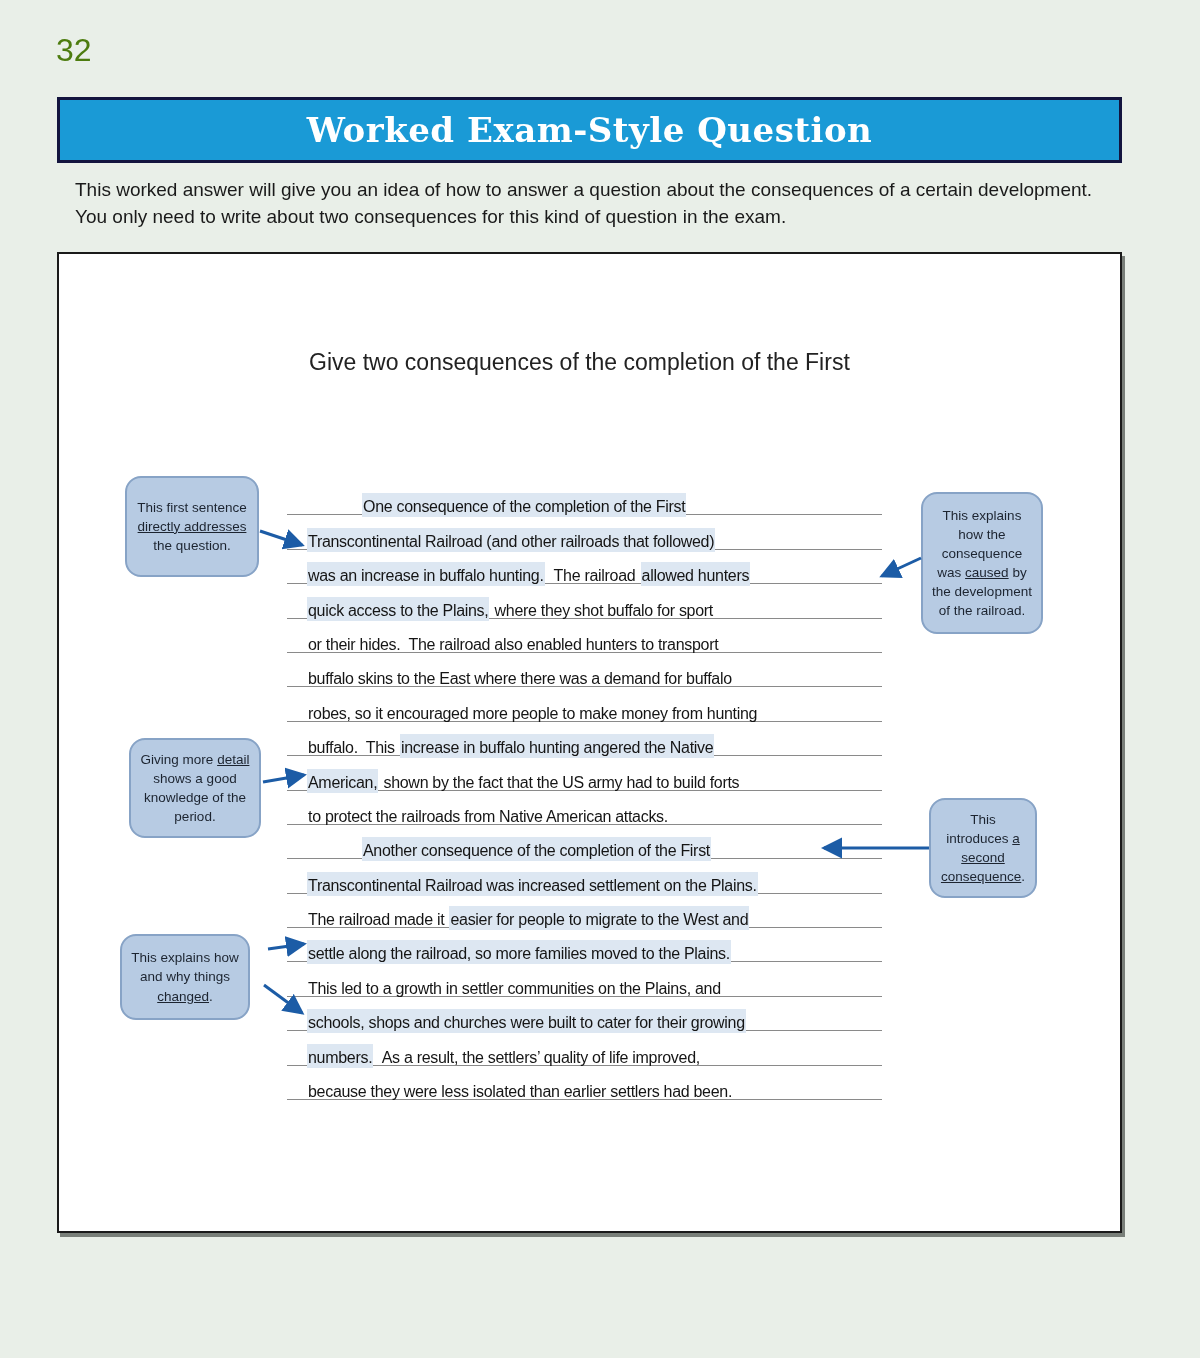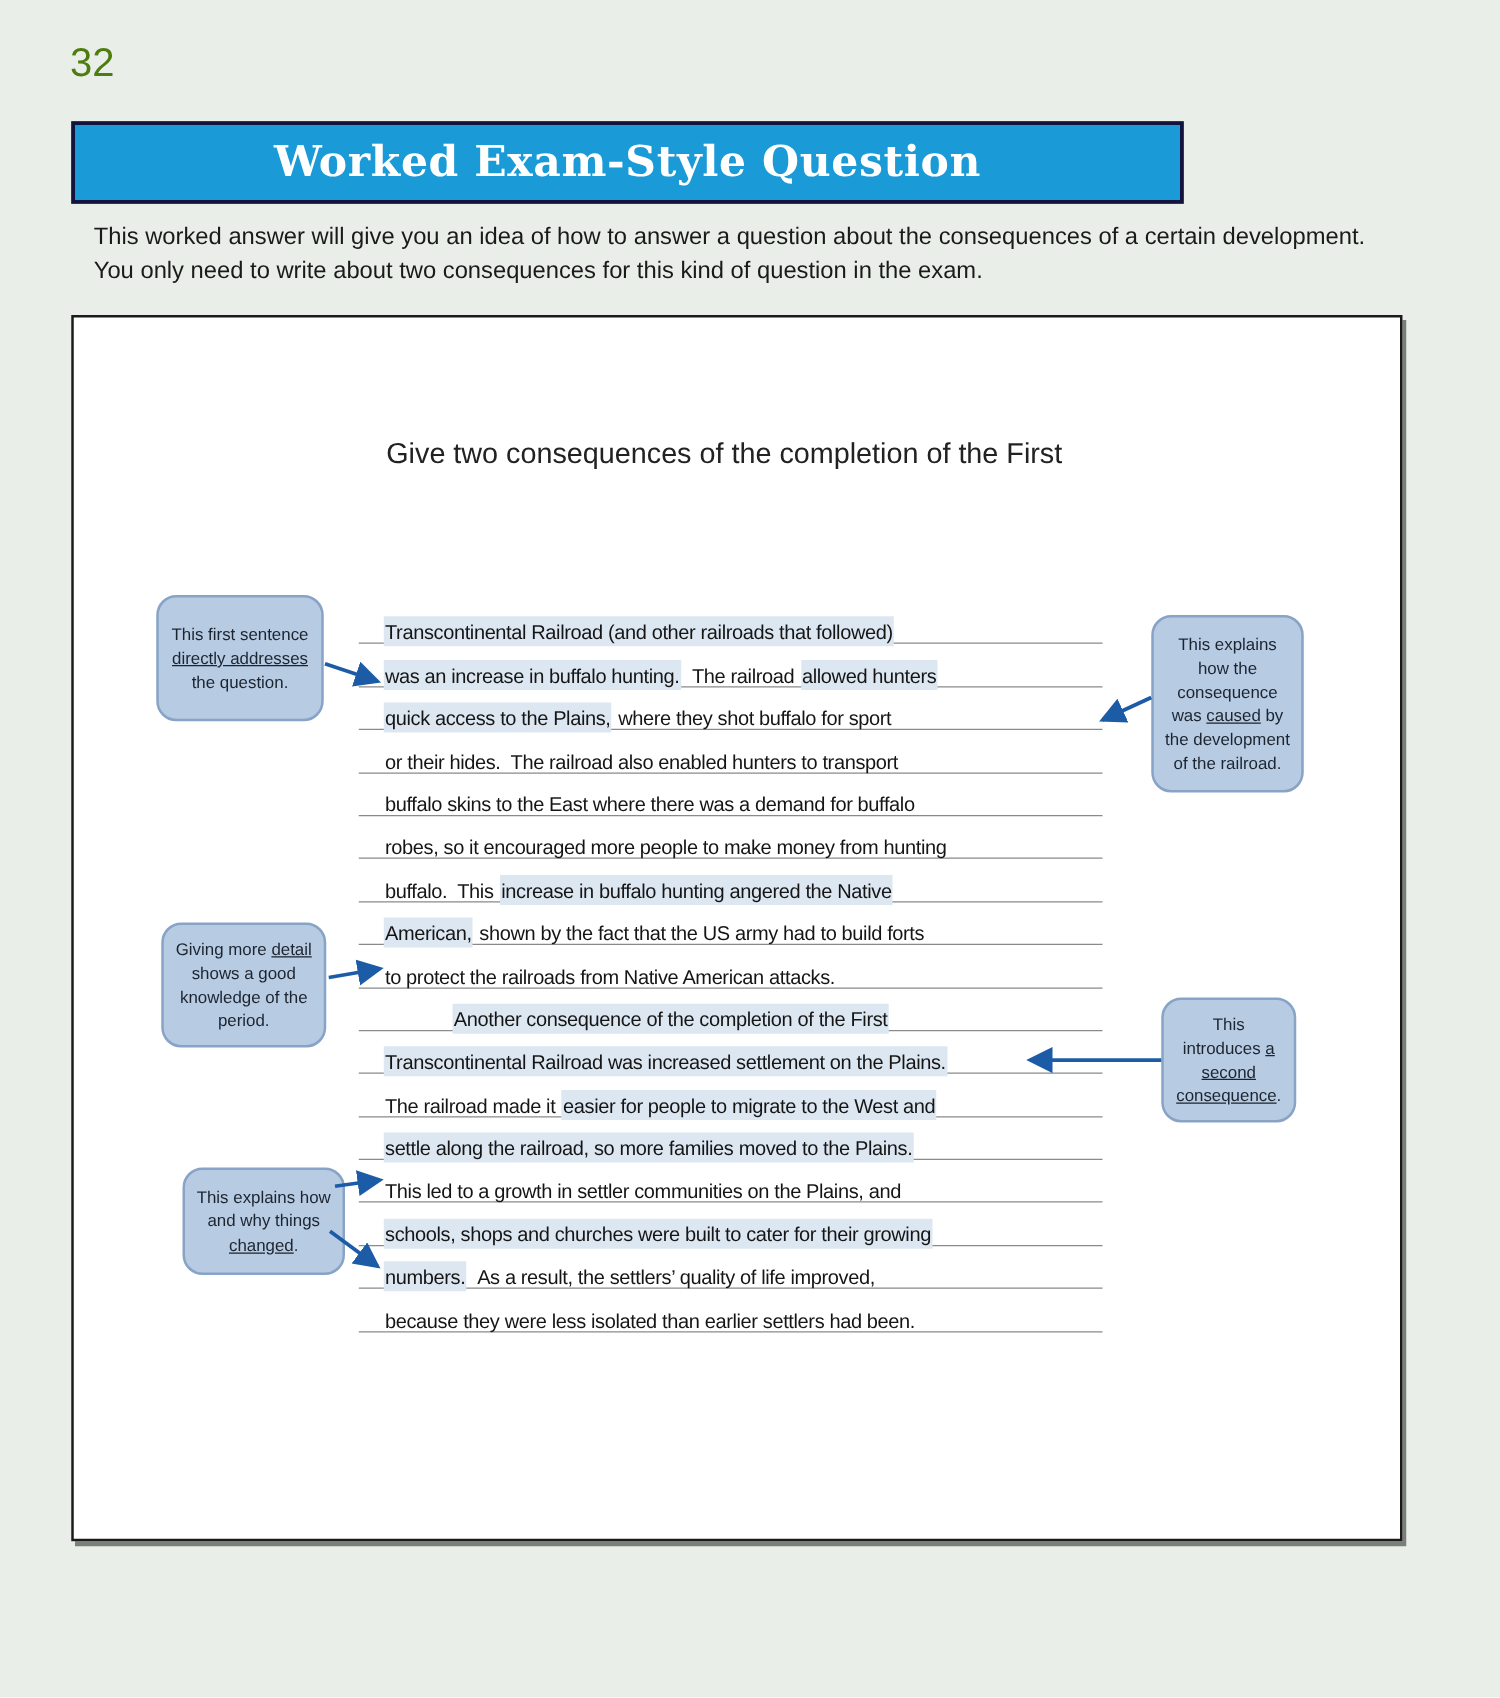--- a/index.html
+++ b/index.html
@@ -9,21 +9,21 @@
     background:#e9efe8;
     font-family:"Liberation Sans", sans-serif;
     color:#1a1a1a;
     overflow:hidden;
   }
   .page-number {
     position:absolute; left:56px; top:32px;
     font-size:32px; font-weight:500; color:#4d7c0f;
   }
   .banner {
-    position:absolute; left:57px; top:97px; width:890px; height:66px;
+    position:absolute; left:57px; top:97px; width:1065px; height:66px;
     background:#1a9ad6; border:3px solid #13143e;
     display:flex; align-items:center; justify-content:center;
   }
   .banner h1 {
     font-family:"DejaVu Serif", serif;
     font-weight:bold; font-size:34px; color:#ffffff; letter-spacing:0.5px;
   }
   .intro {
     position:absolute; left:75px; top:176px; width:1045px;
     font-size:19px; line-height:27px; white-space:pre-wrap;
@@ -56,21 +56,21 @@
     background:#b7cbe3; border:2px solid #87a3c6; border-radius:16px;
     display:flex; align-items:center; justify-content:center;
     text-align:center; padding:9px 8px;
     font-size:13.5px; line-height:1.42; color:#1c2430;
   }
   .callout .u { text-decoration:underline;text-align:right; }
   .co-1 { left:66px;  top:222px; width:134px; min-height:101px; }
   .co-2 { left:862px; top:238px; width:122px; min-height:142px; }
   .co-3 { left:70px;  top:484px; width:132px; min-height:100px; }
   .co-4 { left:870px; top:544px; width:108px; min-height:100px; }
-  .co-5 { left:87px;  top:680px; width:130px; min-height:86px; }
+  .co-5 { left:61px;  top:680px; width:130px; min-height:86px; }
 
   .arrows { position:absolute; left:0; top:0; width:1065px; height:981px; pointer-events:none; }
 </style>
 </head>
 <body>
 
 <div class="page-number">32</div>
 
 <div class="banner">
   <h1>Worked Exam-Style Question</h1>
@@ -78,20 +78,23 @@
 
 <p class="intro">This worked answer will give you an idea of how to answer a question about the consequences of a certain development.  You only need to write about two consequences for this kind of question in the exam.</p>
 
 <div class="box">
 
   <div class="question">
     <div>Give two consequences of the completion of the First</div>
   </div>
 
   <div class="answer" id="answer-lines">
+      <div class="ans-line">
+        <div class="ans-text indent"><span class="seg hl">One consequence of the completion of the First</span></div>
+      </div>
       <div class="ans-line">
         <div class="ans-text"><span class="seg hl">Transcontinental Railroad (and other railroads that followed)</span></div>
       </div>
       <div class="ans-line">
         <div class="ans-text"><span class="seg hl">was an increase in buffalo hunting.</span><span class="seg">  The railroad </span><span class="seg hl">allowed hunters</span></div>
       </div>
       <div class="ans-line">
         <div class="ans-text"><span class="seg hl">quick access to the Plains,</span><span class="seg"> where they shot buffalo for sport</span></div>
       </div>
       <div class="ans-line">

